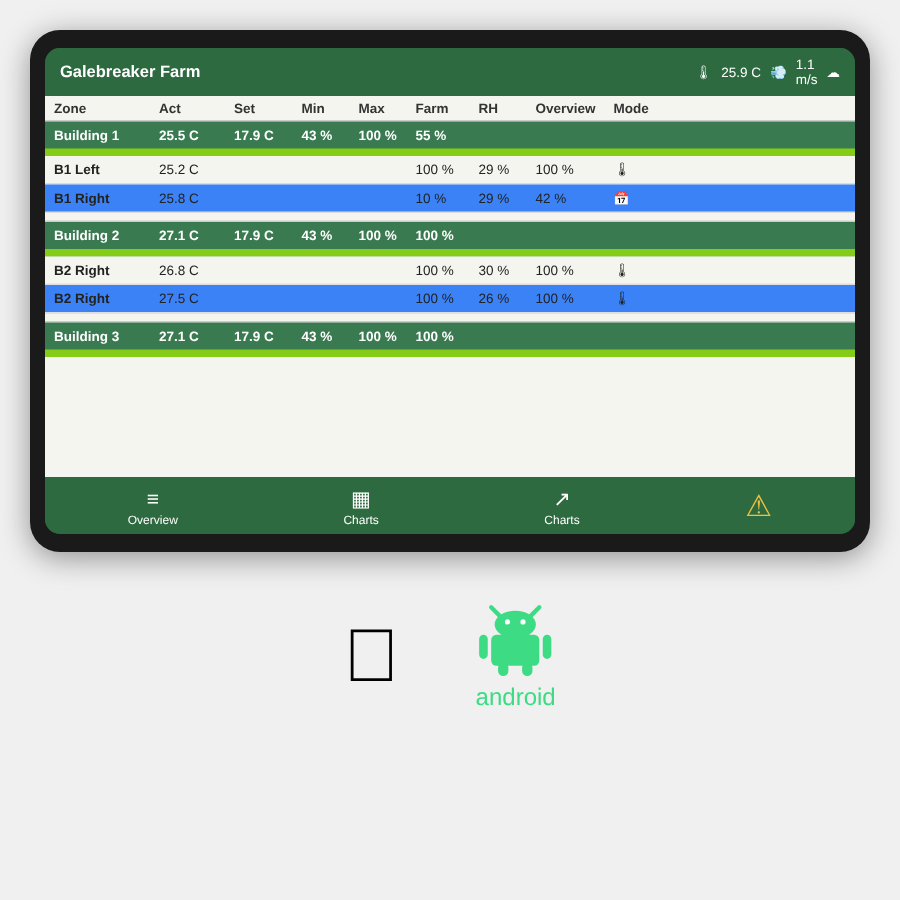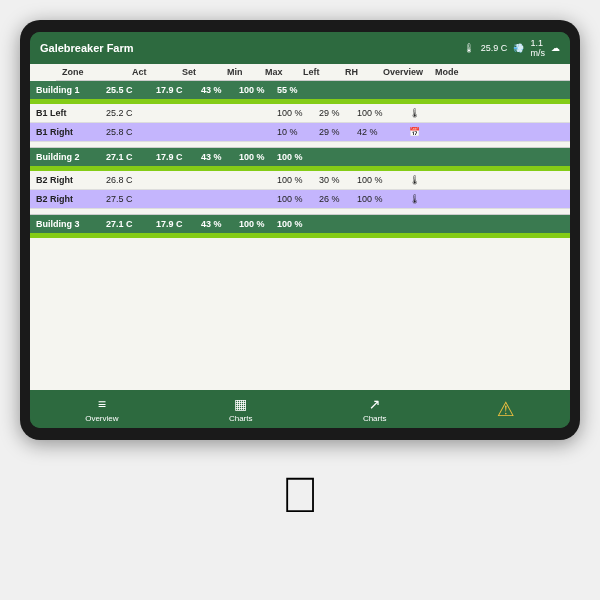--- a/index.html
+++ b/index.html
@@ -11,21 +11,21 @@
       display: flex;
       flex-direction: column;
       align-items: center;
       justify-content: flex-start;
       overflow: hidden;
     }
 
     
     .tablet {
       width: 560px;
-      height: 420px;
+      height: 348px;
       background: #1a1a1a;
       border-radius: 20px;
       padding: 12px 10px;
       margin-top: 20px;
       box-shadow: 0 4px 20px rgba(0,0,0,0.4);
     }
 
     .tablet-screen {
       width: 100%;
       height: 100%;
@@ -66,21 +66,20 @@
       background: #f5f5f0;
       overflow: hidden;
     }
 
     .col-header-row {
       display: grid;
       grid-template-columns: 70px 50px 45px 38px 38px 42px 38px 52px 40px;
       background: #f5f5f0;
       border-bottom: 1px solid #ccc;
       padding: 3px 6px;
-      margin-left: 26px;
     }
 
     .col-header {
       font-size: 9px;
       color: #333;
       font-weight: 600;
     }
 
     
     .building-row {
@@ -100,21 +99,21 @@
     
     .zone-row {
       display: grid;
       grid-template-columns: 70px 50px 45px 38px 38px 42px 38px 52px 40px;
       background: #f5f5f0;
       padding: 4px 6px;
       border-bottom: 1px solid #ddd;
     }
 
     .zone-row.alt {
-      background: #c4b5fd;
+      background: #3b82f6;
     }
 
     .zone-cell {
       font-size: 9px;
       color: #222;
     }
 
     .zone-cell.bold {
       font-weight: 700;
     }
@@ -222,21 +221,21 @@
     </div>
 
     <div class="table-area">
 
       <div class="col-header-row">
         <span class="col-header">Zone</span>
         <span class="col-header">Act</span>
         <span class="col-header">Set</span>
         <span class="col-header">Min</span>
         <span class="col-header">Max</span>
-        <span class="col-header">Left</span>
+        <span class="col-header">Farm</span>
         <span class="col-header">RH</span>
         <span class="col-header">Overview</span>
         <span class="col-header">Mode</span>
       </div>
 
       <div class="building-row">
         <span class="building-cell">Building 1</span>
         <span class="building-cell">25.5 C</span>
         <span class="building-cell">17.9 C</span>
         <span class="building-cell">43 %</span>
@@ -343,13 +342,34 @@
     </div>
   </div>
 </div>
 
 <div class="logos-section">
 
   <div class="apple-logo-group">
     <span class="apple-icon"></span>
   </div>
 
+  <div class="android-group">
+    <svg class="android-robot" viewBox="0 0 48 48" xmlns="http://www.w3.org/2000/svg">
+
+      <line x1="16" y1="12" x2="10" y2="6" stroke="#3ddc84" stroke-width="2.5" stroke-linecap="round"></line>
+      <line x1="32" y1="12" x2="38" y2="6" stroke="#3ddc84" stroke-width="2.5" stroke-linecap="round"></line>
+
+      <ellipse cx="24" cy="16" rx="12" ry="8" fill="#3ddc84"></ellipse>
+
+      <circle cx="19.5" cy="14.5" r="1.5" fill="white"></circle>
+      <circle cx="28.5" cy="14.5" r="1.5" fill="white"></circle>
+
+      <rect x="10" y="22" width="28" height="18" rx="3" fill="#3ddc84"></rect>
+
+      <rect x="3" y="22" width="5" height="14" rx="2.5" fill="#3ddc84"></rect>
+      <rect x="40" y="22" width="5" height="14" rx="2.5" fill="#3ddc84"></rect>
+
+      <rect x="14" y="38" width="6" height="8" rx="3" fill="#3ddc84"></rect>
+      <rect x="28" y="38" width="6" height="8" rx="3" fill="#3ddc84"></rect>
+    </svg>
+    <span class="android-text">android</span>
+  </div>
 </div>
 
 </body></html>

